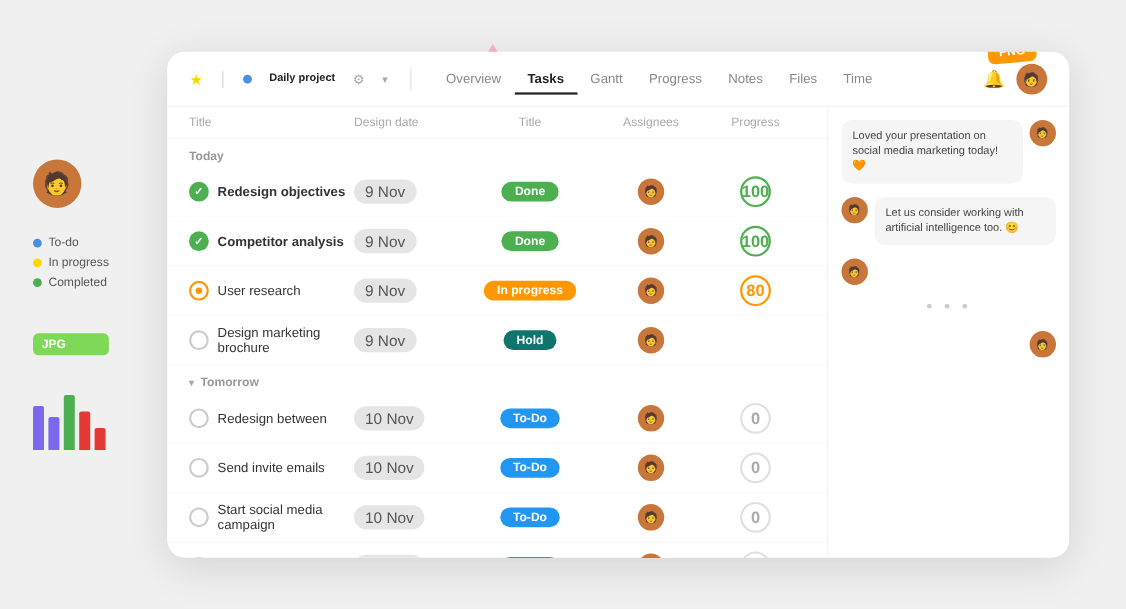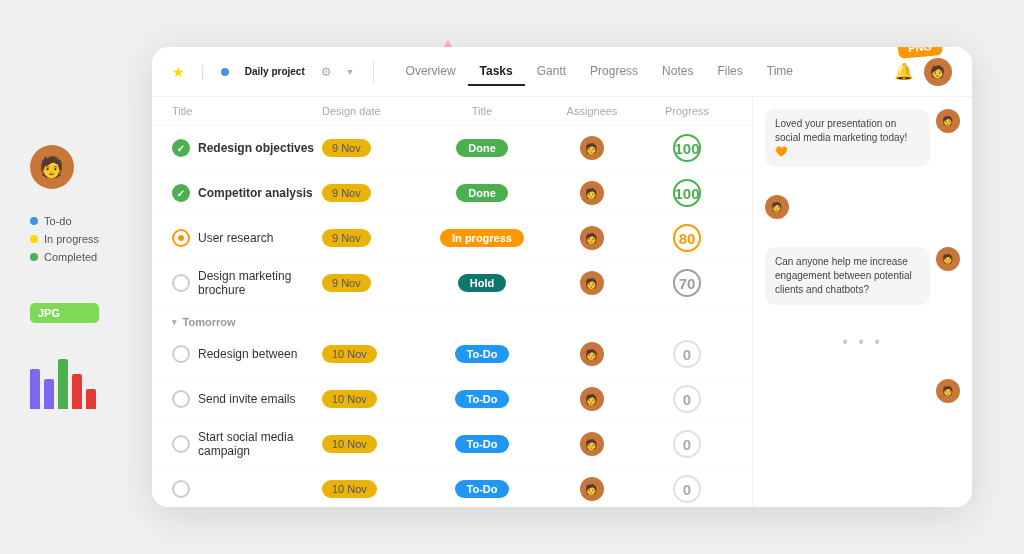--- a/index.html
+++ b/index.html
@@ -242,24 +242,24 @@
     }
     .check-empty {
       width: 18px; height: 18px;
       border-radius: 50%;
       border: 2px solid #ccc;
       flex-shrink: 0;
     }
 
     
     .date-badge {
-      background: #eab308;
+      background: #e5e5e5;
       border-radius: 12px;
       padding: 3px 10px;
-      font-size: 11px;
+      font-size: 14px;
       color: #555;
       display: inline-block;
     }
 
     
     .stage-badge {
       border-radius: 12px;
       padding: 3px 12px;
       font-size: 11px;
       font-weight: 600;
@@ -297,21 +297,21 @@
       overflow: hidden;
     }
 
     
     .chat-panel {
       width: 220px;
       border-left: 1px solid #f0f0f0;
       display: flex;
       flex-direction: column;
       padding: 12px;
-      gap: 28px;
+      gap: 12px;
       overflow-y: auto;
       flex-shrink: 0;
     }
     .chat-message {
       display: flex;
       gap: 6px;
       align-items: flex-start;
     }
     .chat-bubble {
       background: #f5f5f5;
@@ -417,20 +417,23 @@
     <div class="task-list">
 
       <div class="task-header-row">
         <span>Title</span>
         <span>Design date</span>
         <span style="text-align:center">Title</span>
         <span style="text-align:center">Assignees</span>
         <span style="text-align:center">Progress</span>
       </div>
 
+      <div class="section-label">
+        <span>Today</span>
+      </div>
 
       <div class="task-row">
         <div class="task-title-cell bold">
           <div class="check-done">✓</div>
           <span>Redesign objectives</span>
         </div>
         <div><span class="date-badge">9 Nov</span></div>
         <div style="text-align:center"><span class="stage-badge stage-done">Done</span></div>
         <div style="display:flex;justify-content:center">
             <div class="assignee-avatar">🧑</div>
@@ -472,23 +475,20 @@
 
       <div class="task-row">
         <div class="task-title-cell">
           <div class="check-empty"></div>
           <span>Design marketing brochure</span>
         </div>
         <div><span class="date-badge">9 Nov</span></div>
         <div style="text-align:center"><span class="stage-badge stage-hold">Hold</span></div>
         <div style="display:flex;justify-content:center">
             <div class="assignee-avatar">🧑</div>
-          </div>
-        <div style="display:flex;justify-content:center">
-            <div class="progress-circle progress-70">70</div>
           </div>
       </div>
 
       <div class="section-label">
         <span style="color:#aaa;font-size:9px">▾</span>
         <span>Tomorrow</span>
       </div>
 
       <div class="task-row">
         <div class="task-title-cell">
@@ -551,23 +551,23 @@
       </div>
     </div>
 
     <div class="chat-panel">
       <div class="chat-message">
         <div class="chat-bubble">Loved your presentation on social media marketing today! 🧡</div>
         <div class="chat-avatar">🧑</div>
       </div>
       <div class="chat-message">
         <div class="chat-avatar">🧑</div>
+        <div class="chat-bubble">Let us consider working with artificial intelligence too. 😊</div>
       </div>
       <div class="chat-message">
-        <div class="chat-bubble">Can anyone help me increase engagement between potential clients and chatbots?</div>
         <div class="chat-avatar">🧑</div>
       </div>
       <div class="chat-dots">• • •</div>
       <div style="display:flex;justify-content:flex-end">
         <div class="chat-avatar">🧑</div>
       </div>
     </div>
 
   </div>
 </div>

